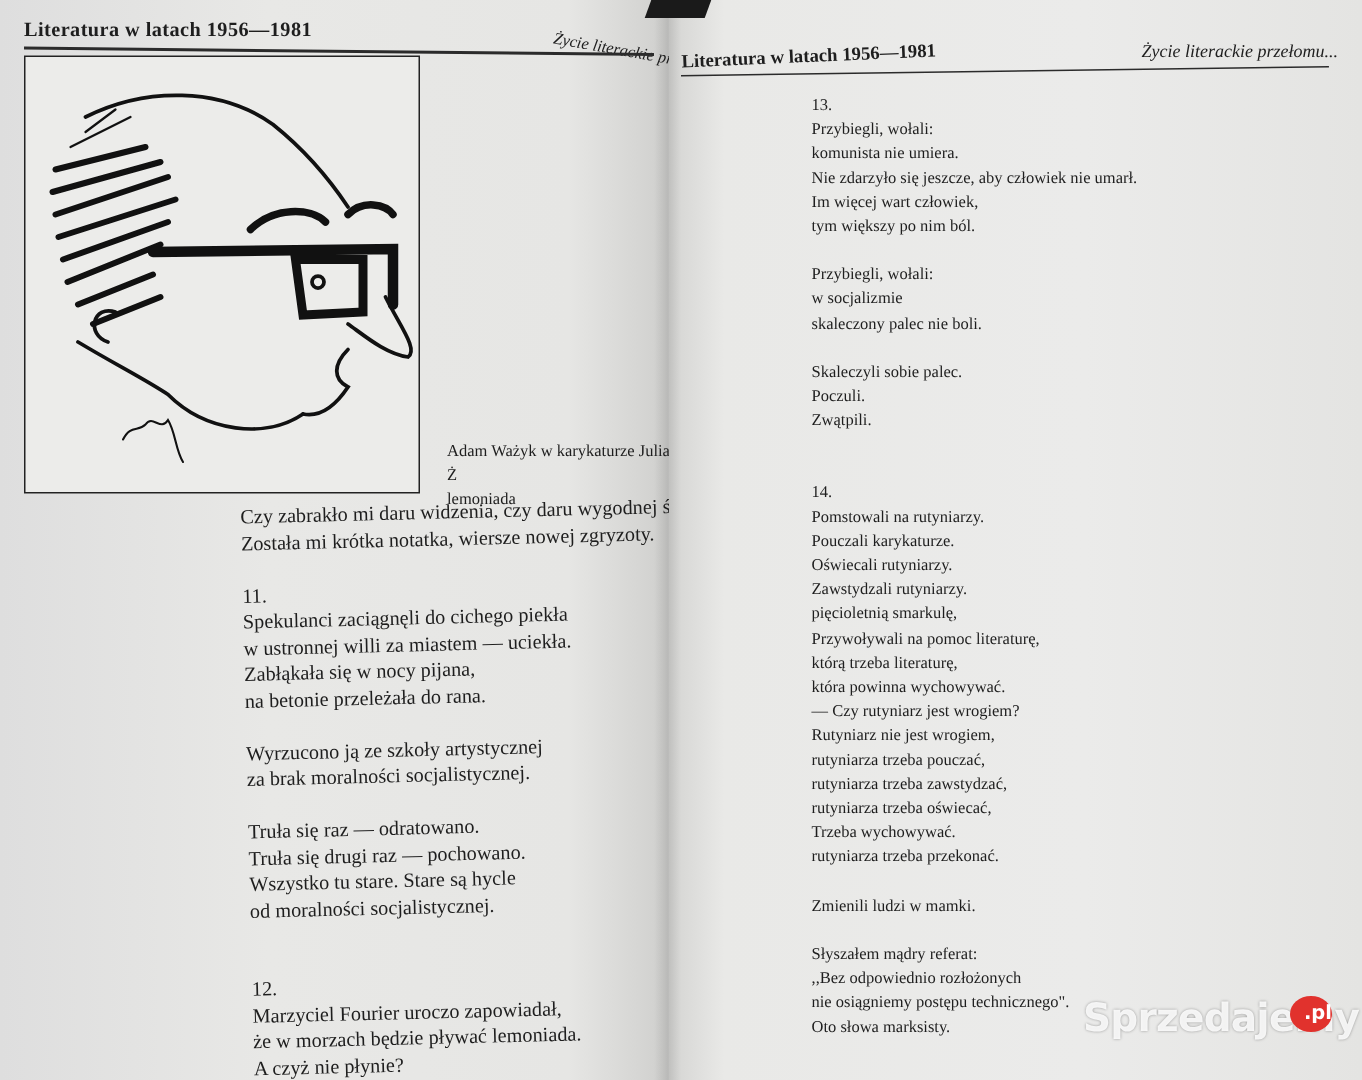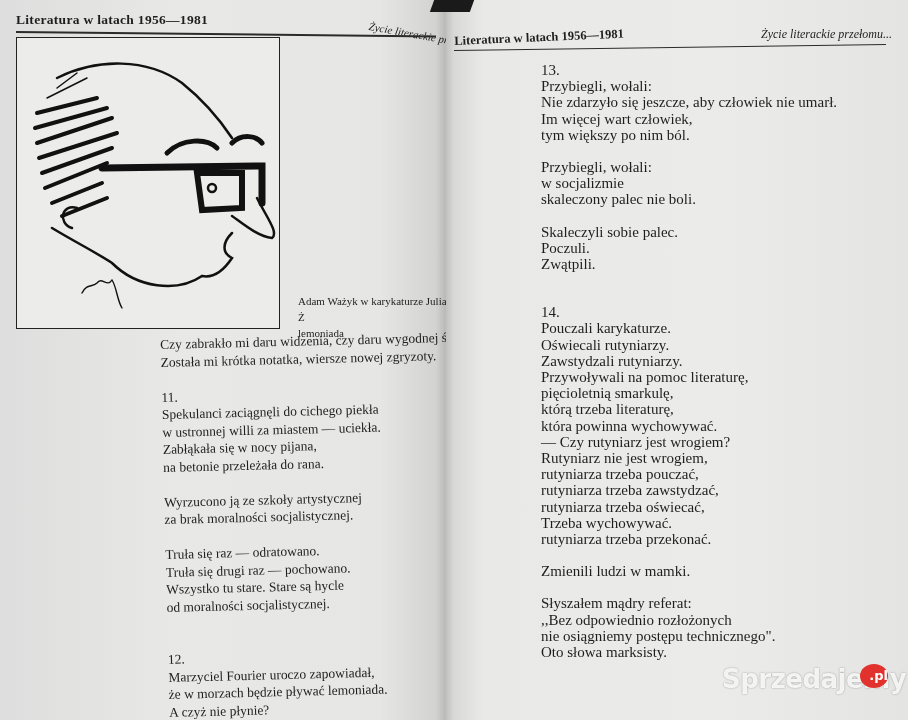--- a/index.html
+++ b/index.html
@@ -53,21 +53,21 @@
 
   .poem { position:absolute; font-size:13px; line-height:17px; }
   .poem .line { white-space:nowrap; display:block; }
   .poem .gap { height:17px; display:block; }
 
   .left-text { left:160px; top:336px; transform:rotate(-1.4deg); transform-origin:left top; }
   .left-text .line { font-size:13.5px; line-height:17.5px; }
   .left-text .gap { height:17.5px; }
 
   .right-text { left:95px; top:62px; }
-  .right-text .line { font-size:15px; line-height:16.2px; }
+  .right-text .line { font-size:11px; line-height:16.2px; }
   .right-text .gap { height:16px; }
 
   .watermark {
     position:absolute; left:722px; top:664px;
     font-family:"DejaVu Sans", sans-serif; font-weight:bold; font-size:26px;
     color:rgba(255,255,255,0.88); text-shadow:0 0 2px rgba(0,0,0,0.35);
     letter-spacing:-0.5px;
   }
   .watermark-badge {
     position:absolute; left:860px; top:664px; width:28px; height:24px; border-radius:50%;
@@ -146,39 +146,41 @@
 </div>
 
 <div class="page page-right">
   <div class="running-head rh-right-title">Literatura w latach 1956—1981</div>
   <div class="running-head rh-right-section">Życie literackie przełomu...</div>
   <div class="rule-right"></div>
 
   <div class="poem right-text">
     <span class="line">13.</span>
     <span class="line">Przybiegli, wołali:</span>
+    <span class="line">komunista nie umiera.</span>
     <span class="line">Nie zdarzyło się jeszcze, aby człowiek nie umarł.</span>
     <span class="line">Im więcej wart człowiek,</span>
     <span class="line">tym większy po nim ból.</span>
     <span class="gap"></span>
     <span class="line">Przybiegli, wołali:</span>
     <span class="line">w socjalizmie</span>
     <span class="line">skaleczony palec nie boli.</span>
     <span class="gap"></span>
     <span class="line">Skaleczyli sobie palec.</span>
     <span class="line">Poczuli.</span>
     <span class="line">Zwątpili.</span>
     <span class="gap"></span>
     <span class="gap"></span>
     <span class="line">14.</span>
+    <span class="line">Pomstowali na rutyniarzy.</span>
     <span class="line">Pouczali karykaturze.</span>
     <span class="line">Oświecali rutyniarzy.</span>
     <span class="line">Zawstydzali rutyniarzy.</span>
+    <span class="line">pięcioletnią smarkulę,</span>
     <span class="line">Przywoływali na pomoc literaturę,</span>
-    <span class="line">pięcioletnią smarkulę,</span>
     <span class="line">którą trzeba literaturę,</span>
     <span class="line">która powinna wychowywać.</span>
     <span class="line">— Czy rutyniarz jest wrogiem?</span>
     <span class="line">Rutyniarz nie jest wrogiem,</span>
     <span class="line">rutyniarza trzeba pouczać,</span>
     <span class="line">rutyniarza trzeba zawstydzać,</span>
     <span class="line">rutyniarza trzeba oświecać,</span>
     <span class="line">Trzeba wychowywać.</span>
     <span class="line">rutyniarza trzeba przekonać.</span>
     <span class="gap"></span>

